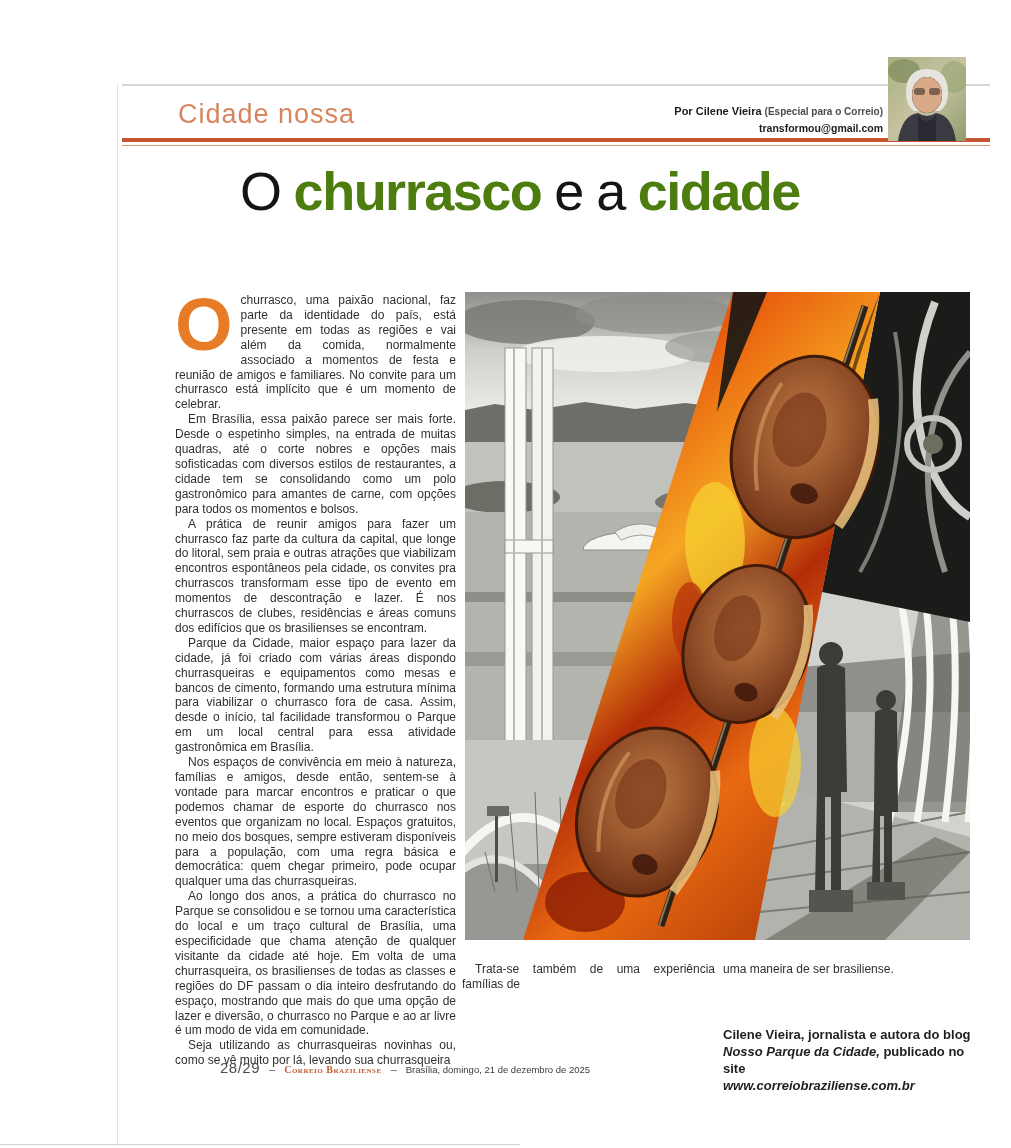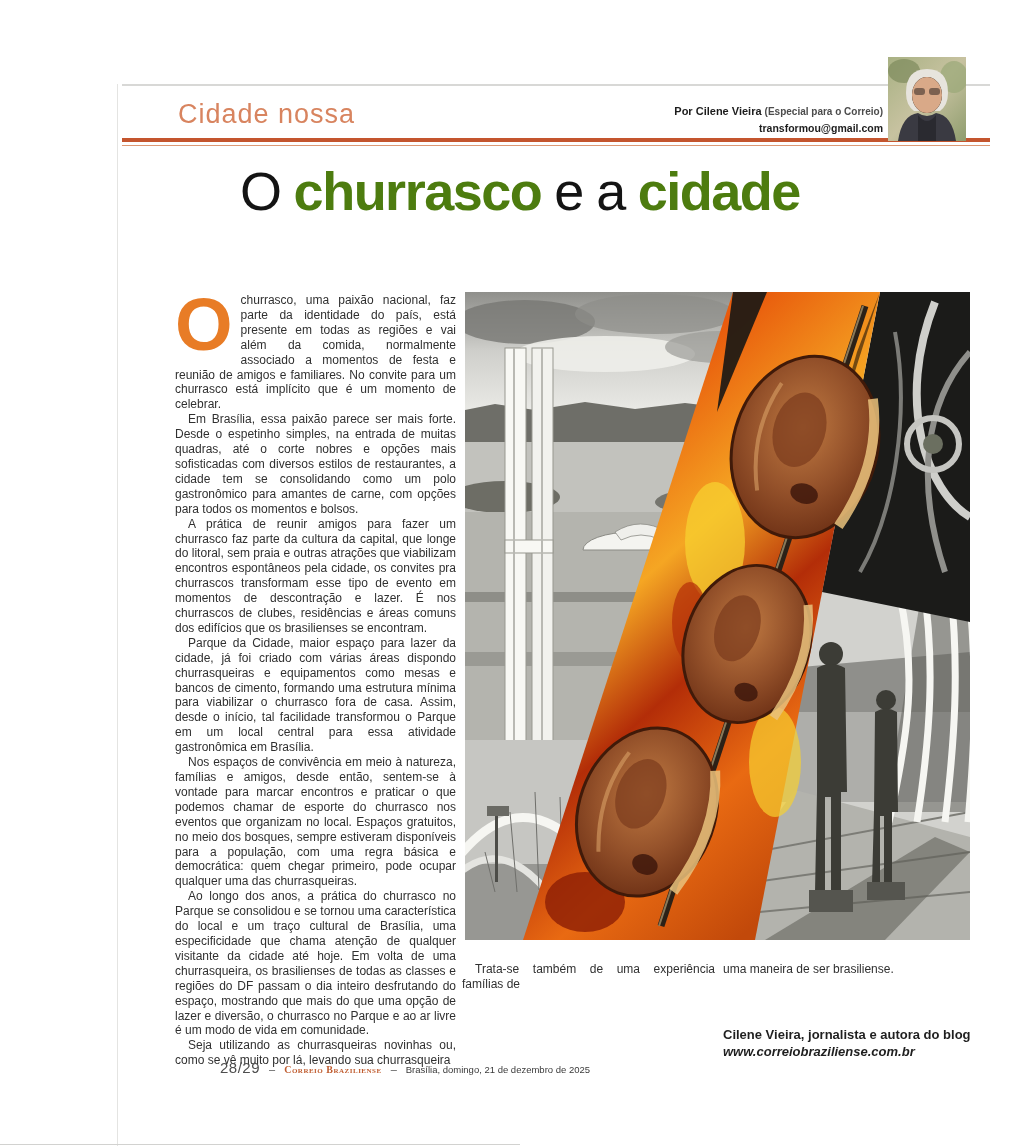--- a/index.html
+++ b/index.html
@@ -264,20 +264,21 @@
   <div class="abs col" id="col2">
     <p>Trata-se também de uma experiência famílias de</p>
   </div>
 
   <div class="abs col" id="col3">
     <p class="first">uma maneira de ser brasiliense.</p>
   </div>
 
   <div class="abs" id="bio">
     <div>Cilene Vieira, jornalista e autora do blog</div>
+    <div><span class="bio-italic">Nosso Parque da Cidade,</span><span> publicado no site</span></div>
     <div class="bio-italic">www.correiobraziliense.com.br</div>
   </div>
 
   <div class="abs" id="footer">
     <span id="footer-pages">28/29</span>
     <span class="footer-dash">–</span>
     <span id="footer-brand">Correio Braziliense</span>
     <span class="footer-dash">–</span>
     <span id="footer-date">Brasília, domingo, 21 de dezembro de 2025</span>
   </div>

